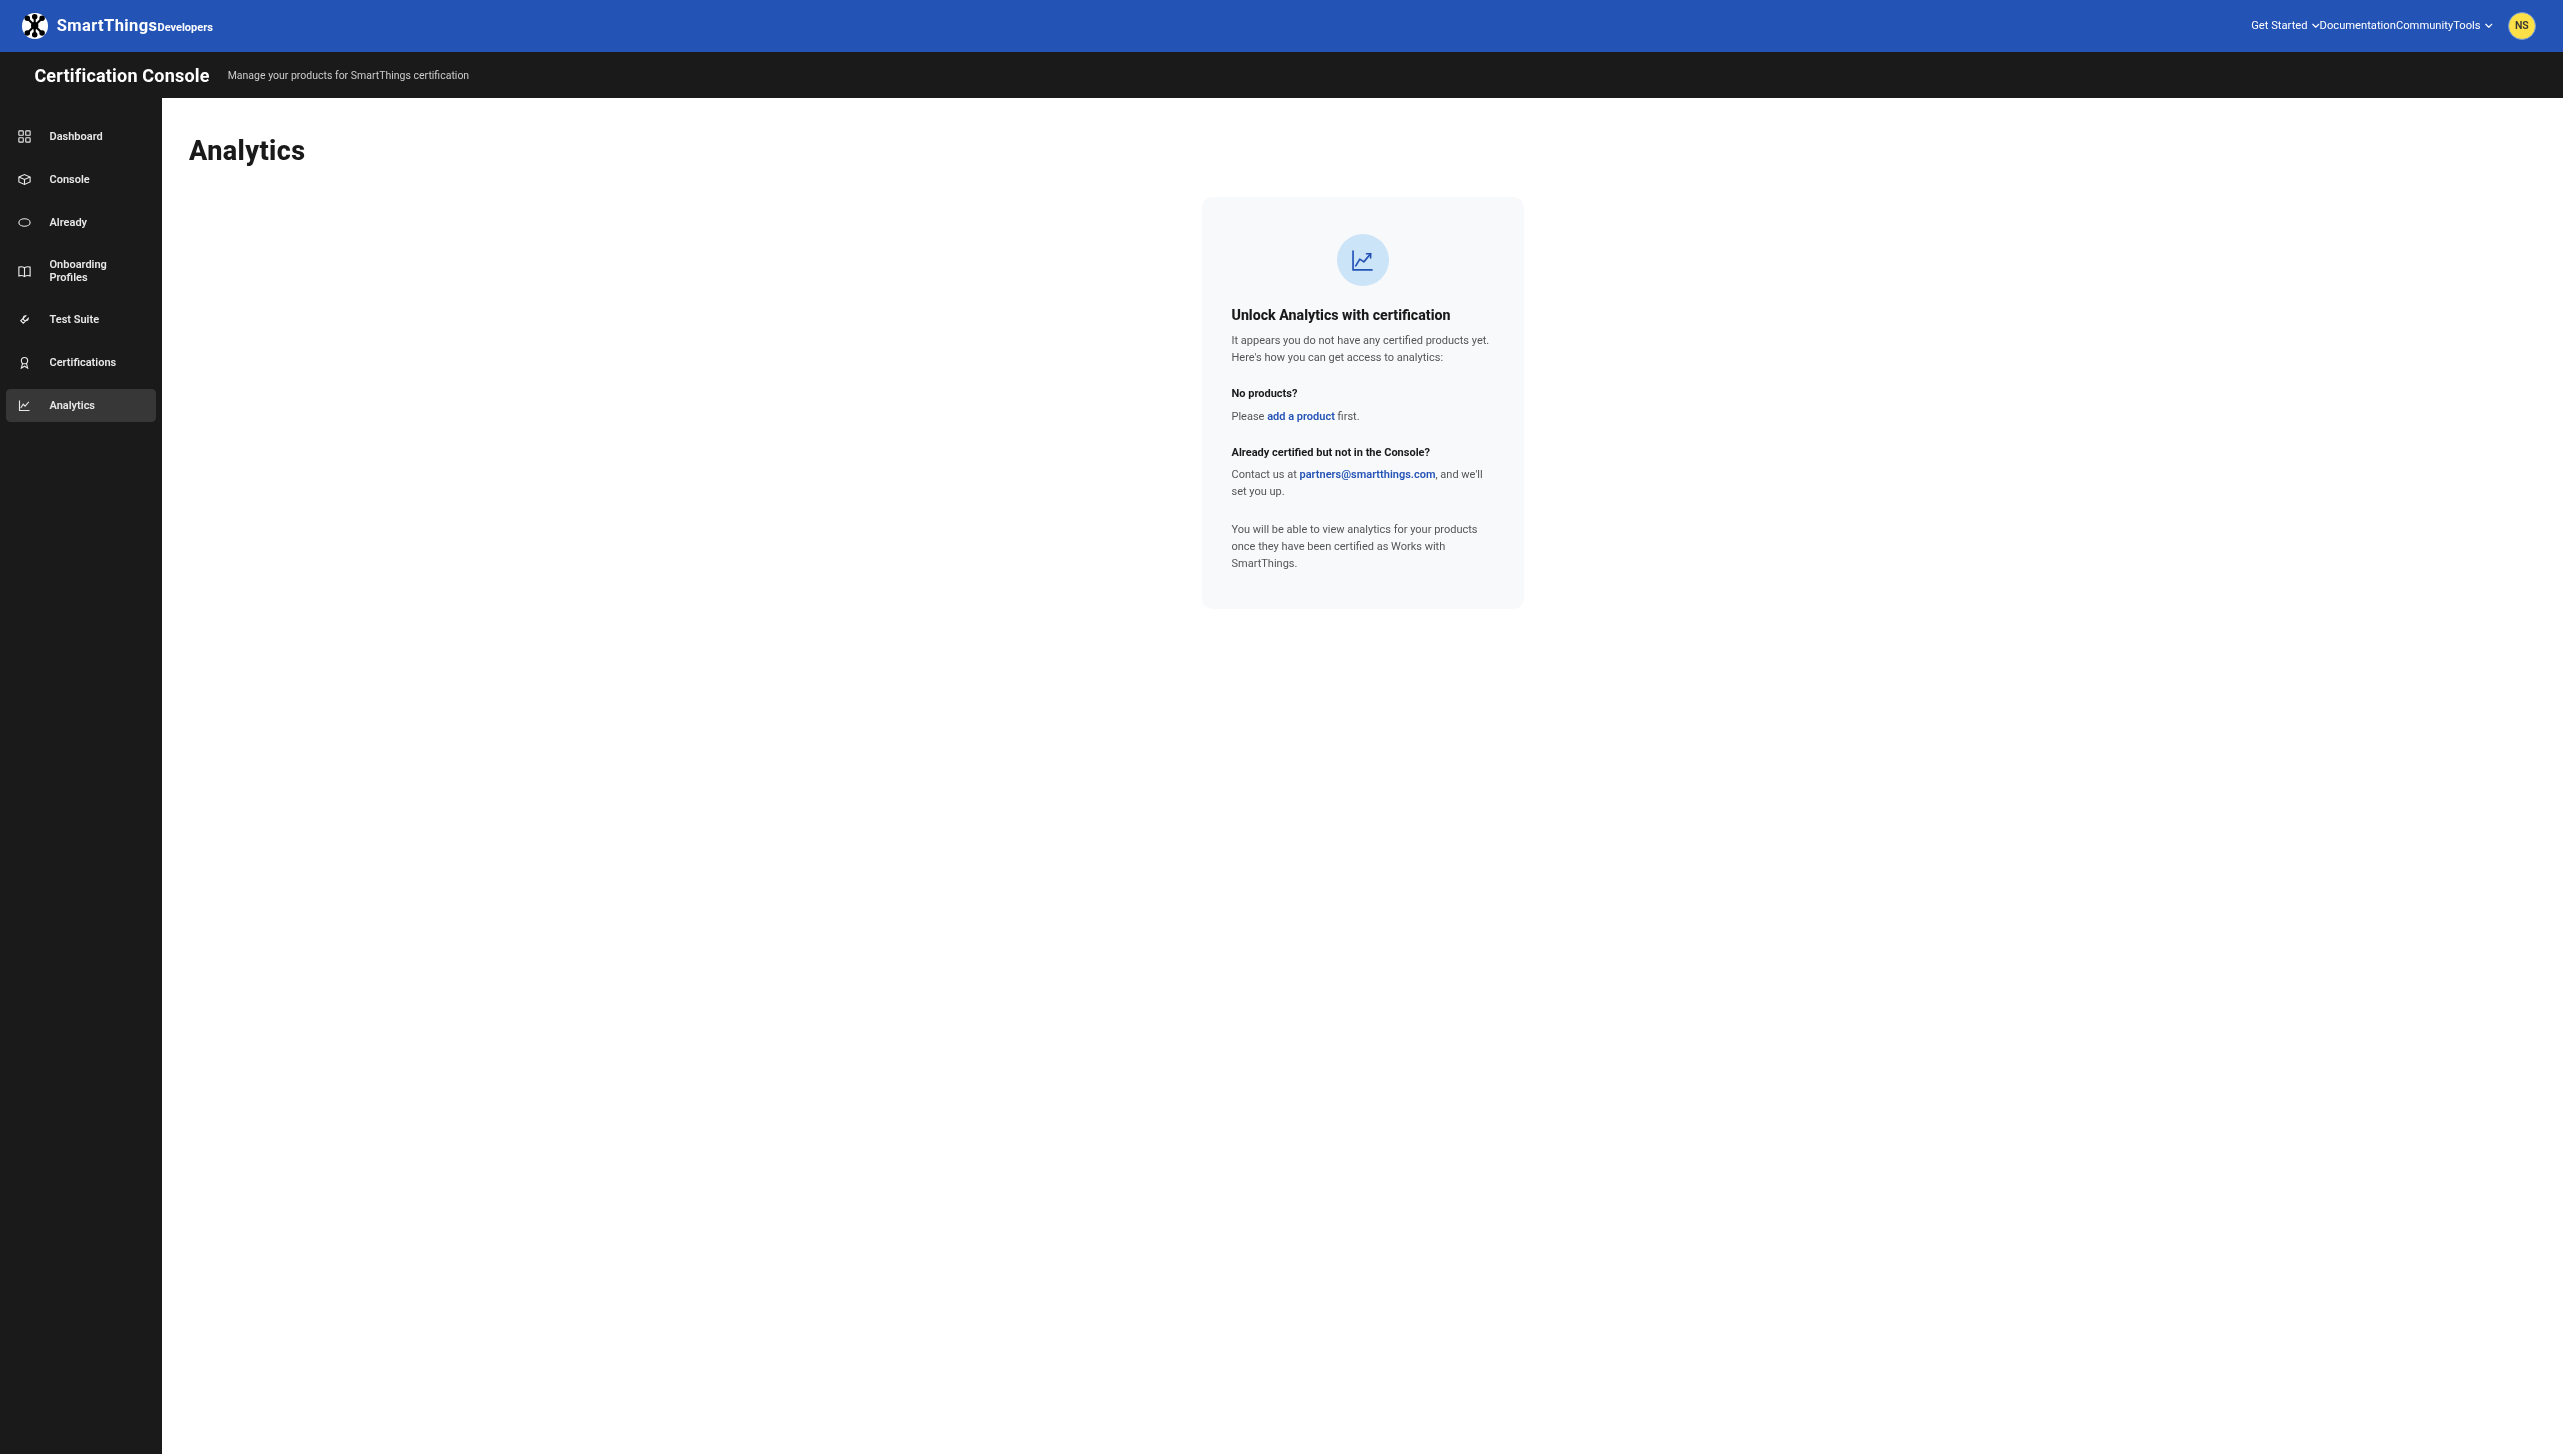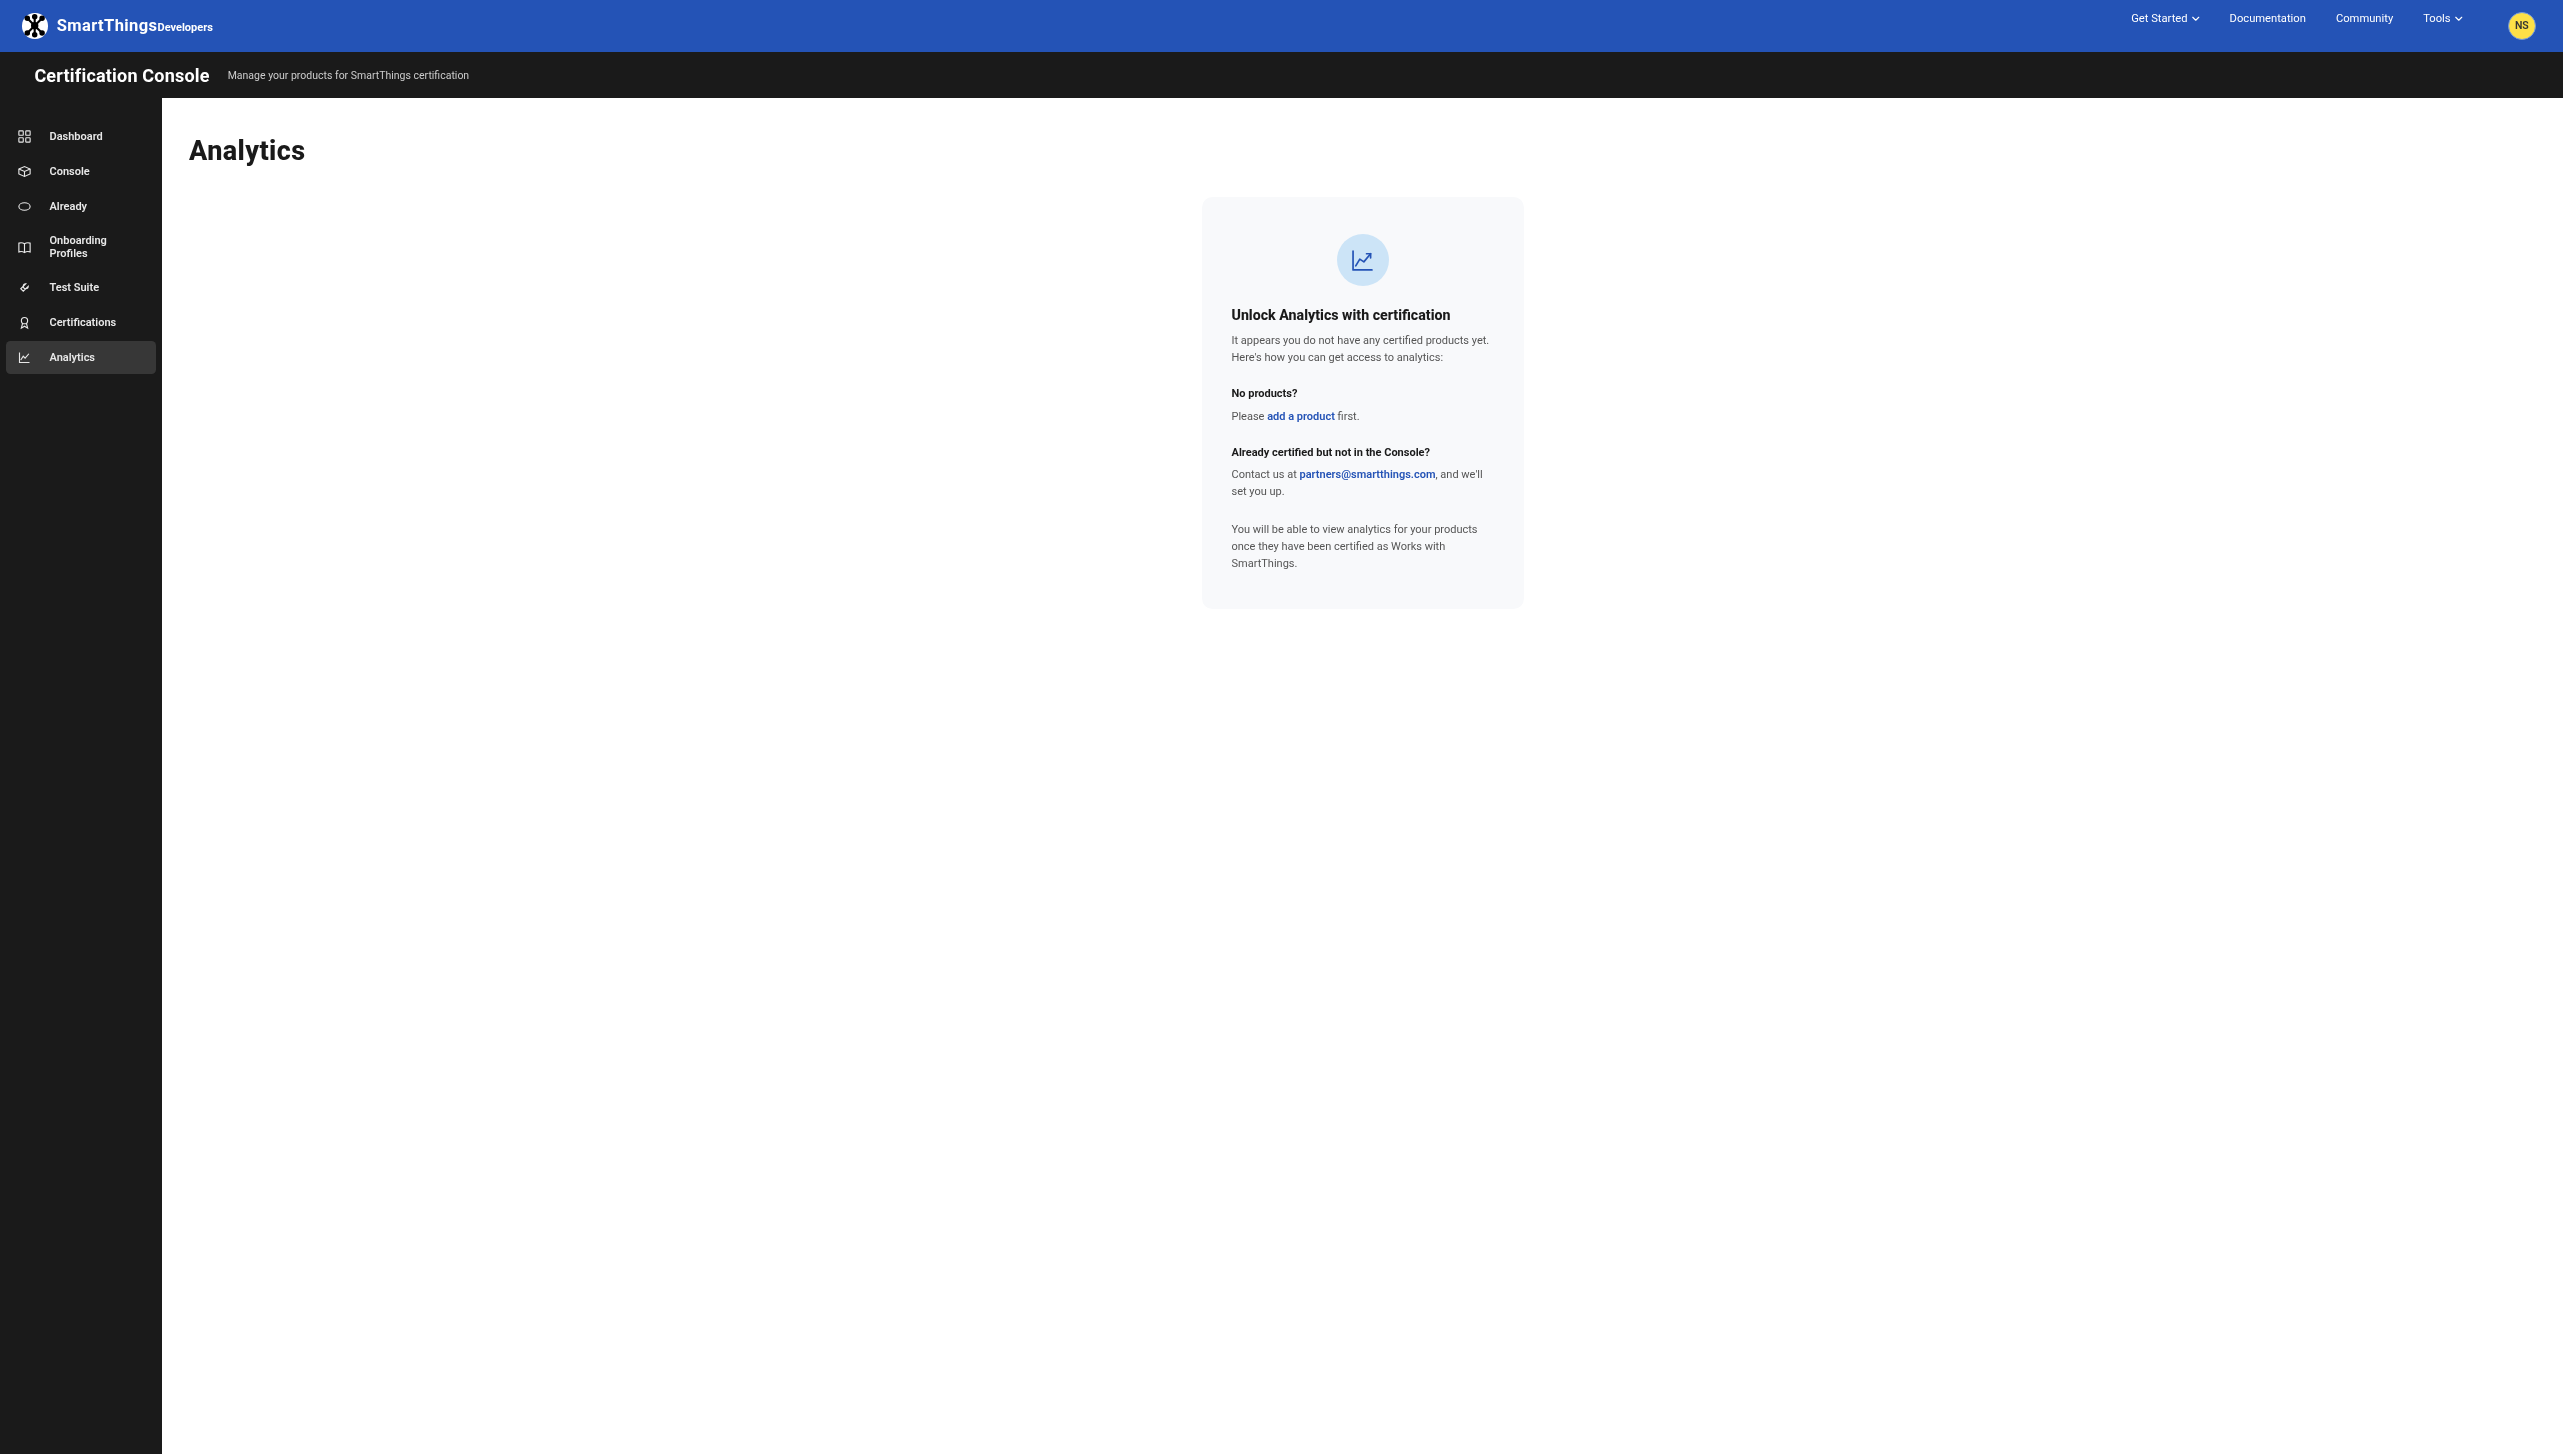--- a/index.html
+++ b/index.html
@@ -25,21 +25,21 @@
     background: #fff;
     border-radius: 50%;
     display: flex; align-items: center; justify-content: center;
     color: #000;
   }
   .brand-text {
     display: flex; align-items: baseline; 
   }
   .brand-name { font-size: 16.5px; font-weight: 700; letter-spacing: 0.4px; }
   .brand-sub { font-size: 11px; font-weight: 700; text-align: right; }
-  .top-nav { margin-left: auto; display: flex; align-items: flex-start; gap: 30px; }
+  .top-nav { margin-left: auto; display: flex; align-items: center; }
   .top-nav a {
     color: #fff; text-decoration: none; font-size: 11.2px;
     display: inline-flex; align-items: center; gap: 4.5px;
     cursor: pointer;
   }
   .avatar {
     width: 28.4px; height: 28.4px; border-radius: 50%;
     background: #fde047;
     border: 1.5px solid #6f97e1;
     display: flex; align-items: center; justify-content: center;
@@ -67,21 +67,21 @@
   .sub-desc { font-size: 10.5px; color: #ccc; font-weight: 400; }
 
   
   .body-wrap { display: flex; flex: 1; min-height: 0; }
 
   
   .sidebar {
     width: 162px;
     background: #1a1a1a;
     padding: 22.4px 6px 15px 6px;
-    display: flex; flex-direction: column; gap: 2px;
+    display: flex; flex-direction: column; gap: 10px;
   }
   .side-item {
     display: flex; align-items: center;
     gap: 18px;
     padding: 9px 10.5px;
     color: #e8e8e8;
     font-size: 11px;
     font-weight: 600;
     cursor: pointer;
     border-radius: 4.5px;

